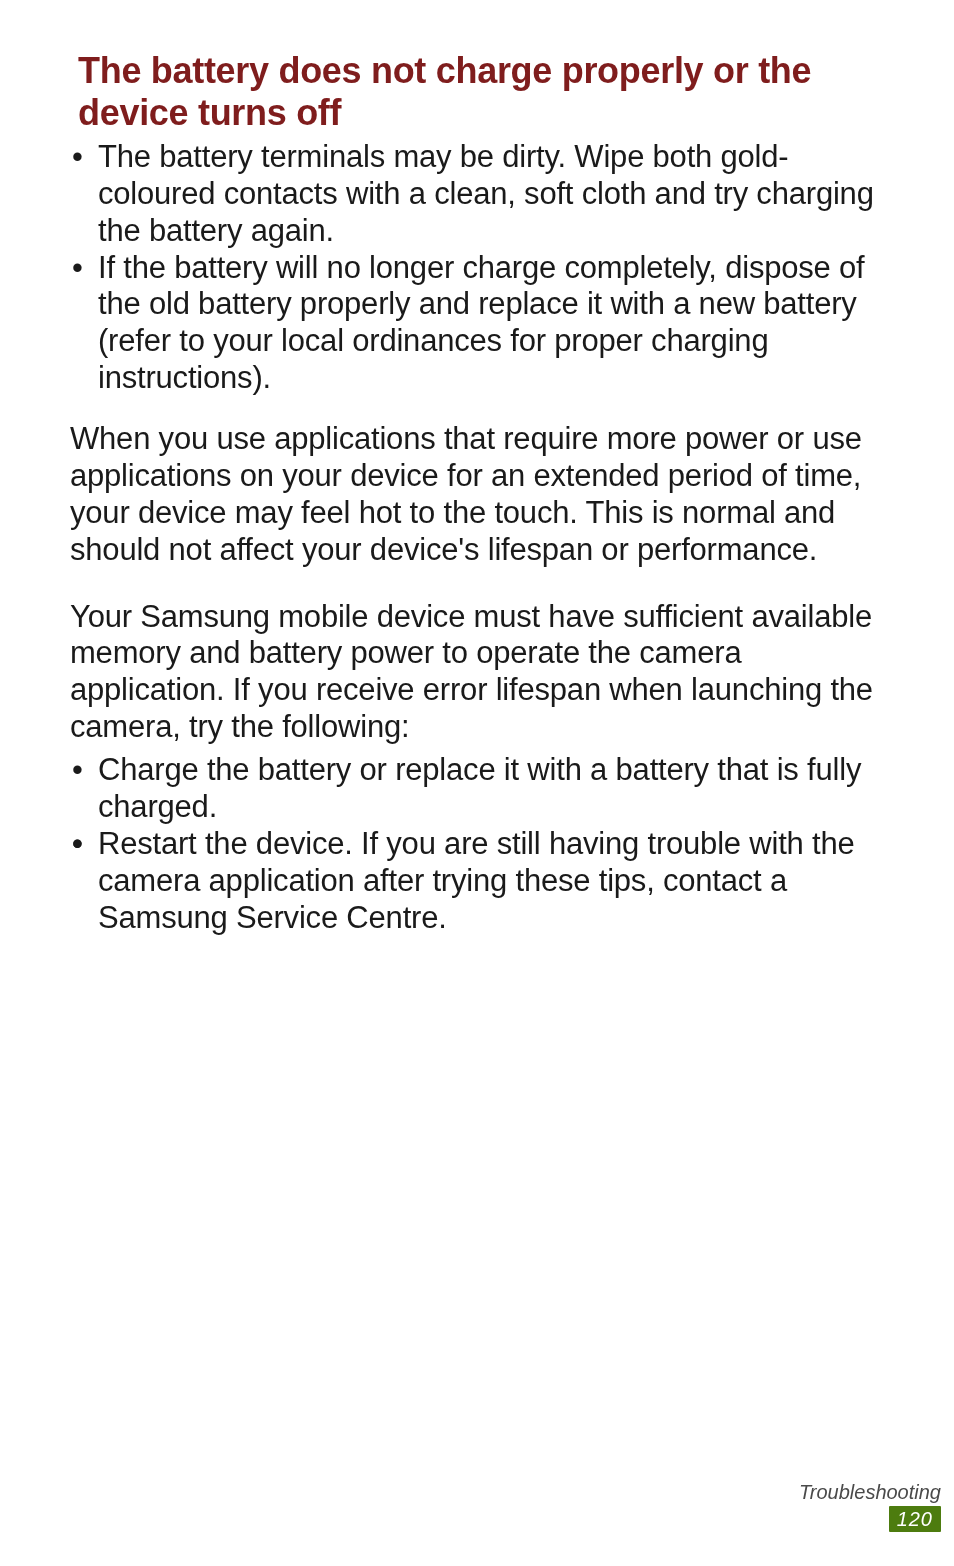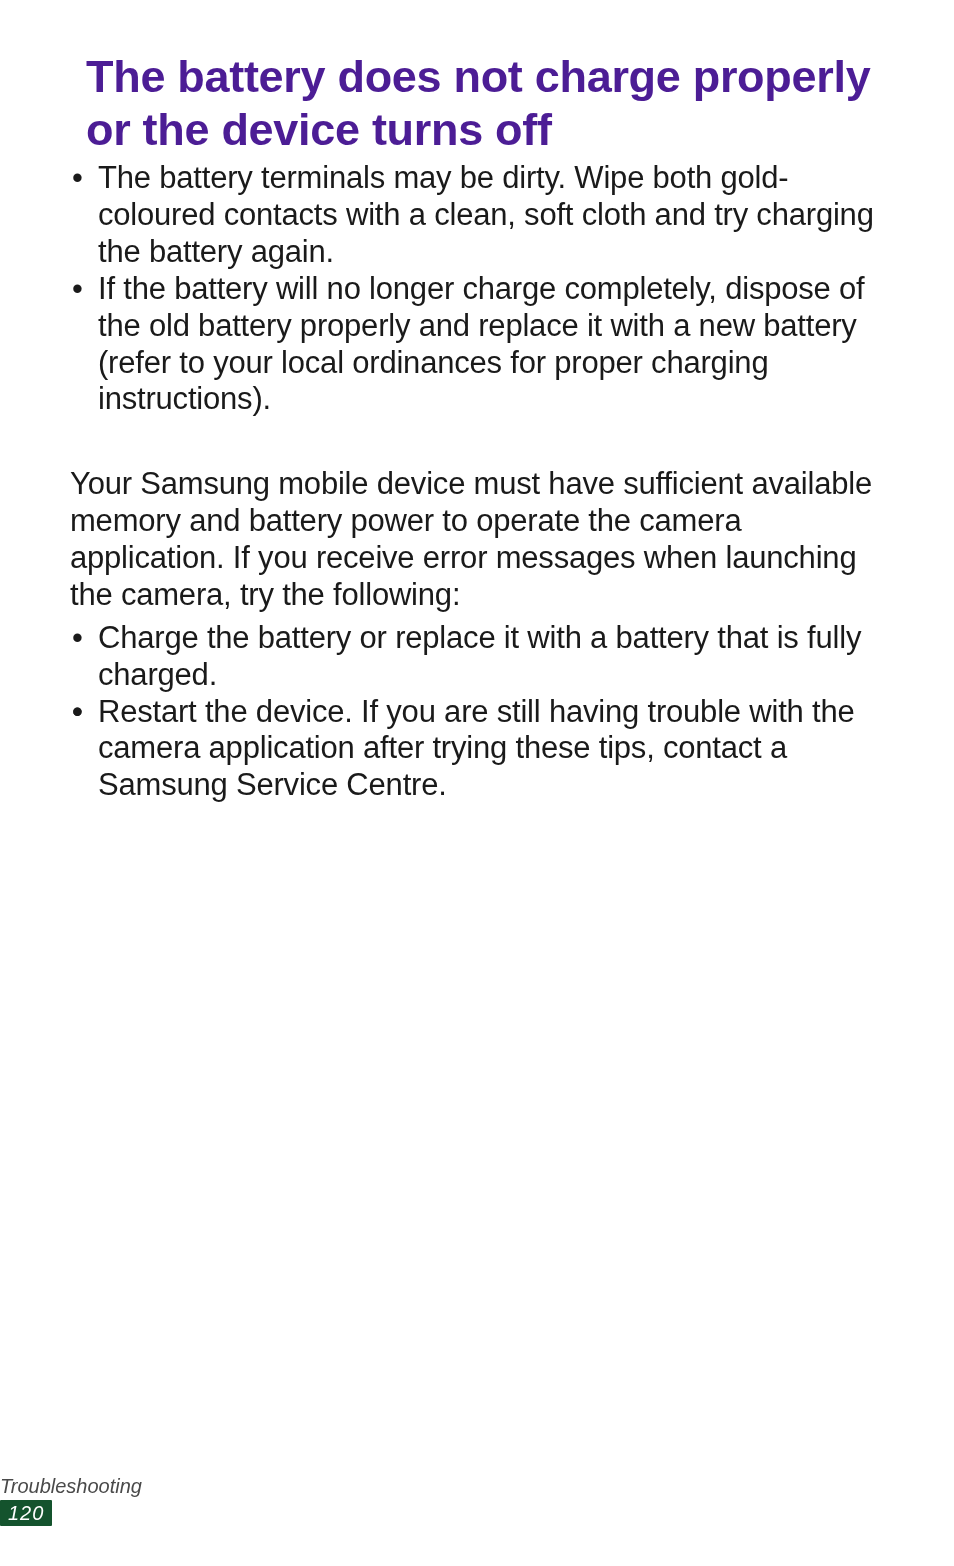--- a/index.html
+++ b/index.html
@@ -12,25 +12,25 @@
     color: #1a1a1a;
   }
   .page {
     box-sizing: border-box;
     width: 954px;
     height: 1566px;
     padding: 50px 70px 0px 70px;
     position: relative;
   }
   .heading {
-    color: #4c1d95;
+    color: #7f1d1d;
     font-weight: 700;
-    font-size: 45px;
+    font-size: 36px;
     line-height: 1.18;
-    margin: 0 0 4px 16px;
+    margin: 0 0 4px 8px;
     letter-spacing: -0.3px;
   }
   .body-text {
     font-size: 31px;
     line-height: 1.19;
     margin: 0 0 6px 0;
     letter-spacing: -0.2px;
     color: #1a1a1a;
   }
   ul {
@@ -52,34 +52,34 @@
     top: 0;
   }
   .section-gap {
     height: 22px;
   }
   .small-gap {
     height: 2px;
   }
   .footer {
     position: absolute;
-    bottom: 40px;
+    bottom: 34px;
     left: 0;
     width: 941px;
-    text-align: left;
+    text-align: right;
   }
   .footer-title {
     font-style: italic;
     font-size: 20px;
     color: #4a4a4a;
     margin-bottom: 2px;
   }
   .page-num {
     display: inline-block;
-    background: #14532d;
+    background: #4d7c0f;
     color: #ffffff;
     font-size: 20px;
     font-style: italic;
     padding: 1px 8px;
     border-radius: 1px;
     line-height: 1.2;
     letter-spacing: 1px;
   }
 </style>
 </head>
@@ -95,25 +95,26 @@
     </li>
     <li>
       <span class="bullet">•</span>
       <span>If the battery will no longer charge completely, dispose of the old battery properly and replace it with a new battery (refer to your local ordinances for proper charging instructions).</span>
     </li>
   </ul>
 
   <div class="section-gap"></div>
 
   <div class="small-gap"></div>
+  <p class="body-text">When you use applications that require more power or use applications on your device for an extended period of time, your device may feel hot to the touch. This is normal and should not affect your device's lifespan or performance.</p>
 
   <div class="section-gap"></div>
 
   <div class="small-gap"></div>
-  <p class="body-text">Your Samsung mobile device must have sufficient available memory and battery power to operate the camera application. If you receive error messages when launching the camera, try the following:</p>
+  <p class="body-text">Your Samsung mobile device must have sufficient available memory and battery power to operate the camera application. If you receive error lifespan when launching the camera, try the following:</p>
   <ul>
     <li>
       <span class="bullet">•</span>
       <span>Charge the battery or replace it with a battery that is fully charged.</span>
     </li>
     <li>
       <span class="bullet">•</span>
     </li>
     <li>
       <span class="bullet">•</span>

